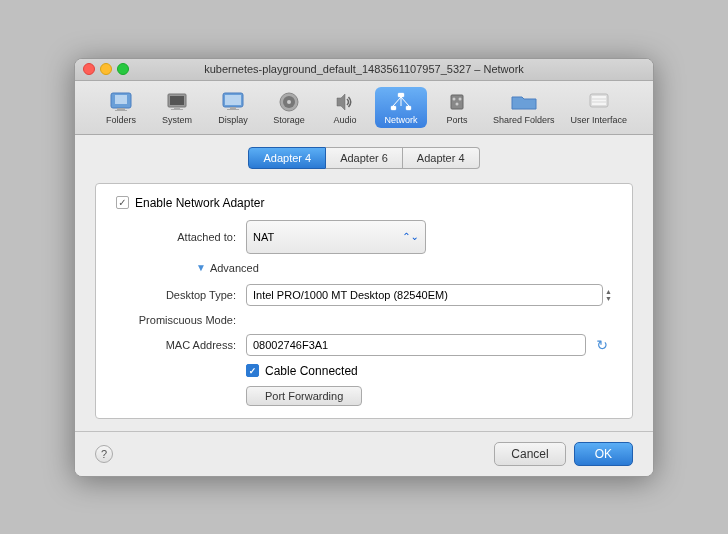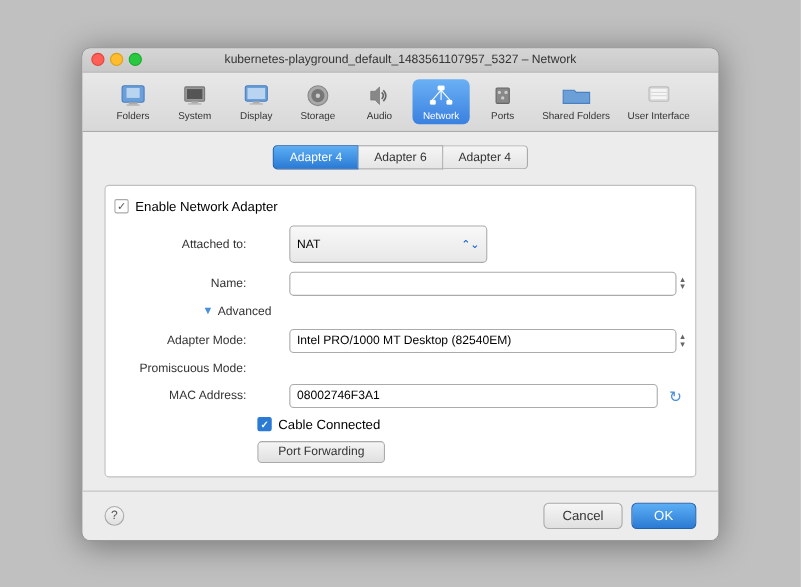--- a/index.html
+++ b/index.html
@@ -137,21 +137,21 @@
     .tab-btn.active {
       background: linear-gradient(to bottom, #5baef5, #2b7ad4);
       color: white;
       border-color: #2060b0;
     }
 
     .form-area {
       background: white;
       border: 1px solid #c0c0c0;
       border-radius: 4px;
-      padding: 12px 8px;
+      padding: 12px 20px;
     }
 
     .enable-row {
       display: flex;
       align-items: center;
       margin-bottom: 10px;
       gap: 6px;
     }
 
     .checkbox {
@@ -170,21 +170,20 @@
     .checkbox.checked::after {
       content: '✓';
       font-size: 10px;
       color: #555;
     }
 
     .form-row {
       display: flex;
       align-items: center;
       margin-bottom: 8px;
-      gap: 29px;
     }
 
     .form-label {
       width: 130px;
       text-align: right;
       padding-right: 10px;
       font-size: 11px;
       color: #333;
       flex-shrink: 0;
     }
@@ -509,38 +508,28 @@
       </div>
 
       <div class="form-row">
         <span class="form-label">Attached to:</span>
         <div class="form-select">
           <span>NAT</span>
           <span class="select-arrow">⌃⌄</span>
         </div>
       </div>
 
-      <div class="form-row">
-        <span class="form-label">Name:</span>
-        <div style="flex:1; display:flex; align-items:center;">
-          <input type="text" class="form-input" style="flex: 1 1 0%;">
-          <div class="stepper">
-            <div class="stepper-up">▲</div>
-            <div class="stepper-down">▼</div>
-          </div>
-        </div>
-      </div>
 
       <div class="advanced-row">
         <span class="advanced-arrow">▼</span>
         <span class="advanced-label">Advanced</span>
       </div>
 
       <div class="form-row">
-        <span class="form-label">Adapter Mode:</span>
+        <span class="form-label">Desktop Type:</span>
         <div style="flex:1; display:flex; align-items:center;">
           <input type="text" class="form-input" style="flex: 1 1 0%;" readonly="" value="Intel PRO/1000 MT Desktop (82540EM)">
           <div class="stepper">
             <div class="stepper-up">▲</div>
             <div class="stepper-down">▼</div>
           </div>
         </div>
       </div>
 
       <div class="form-row">

